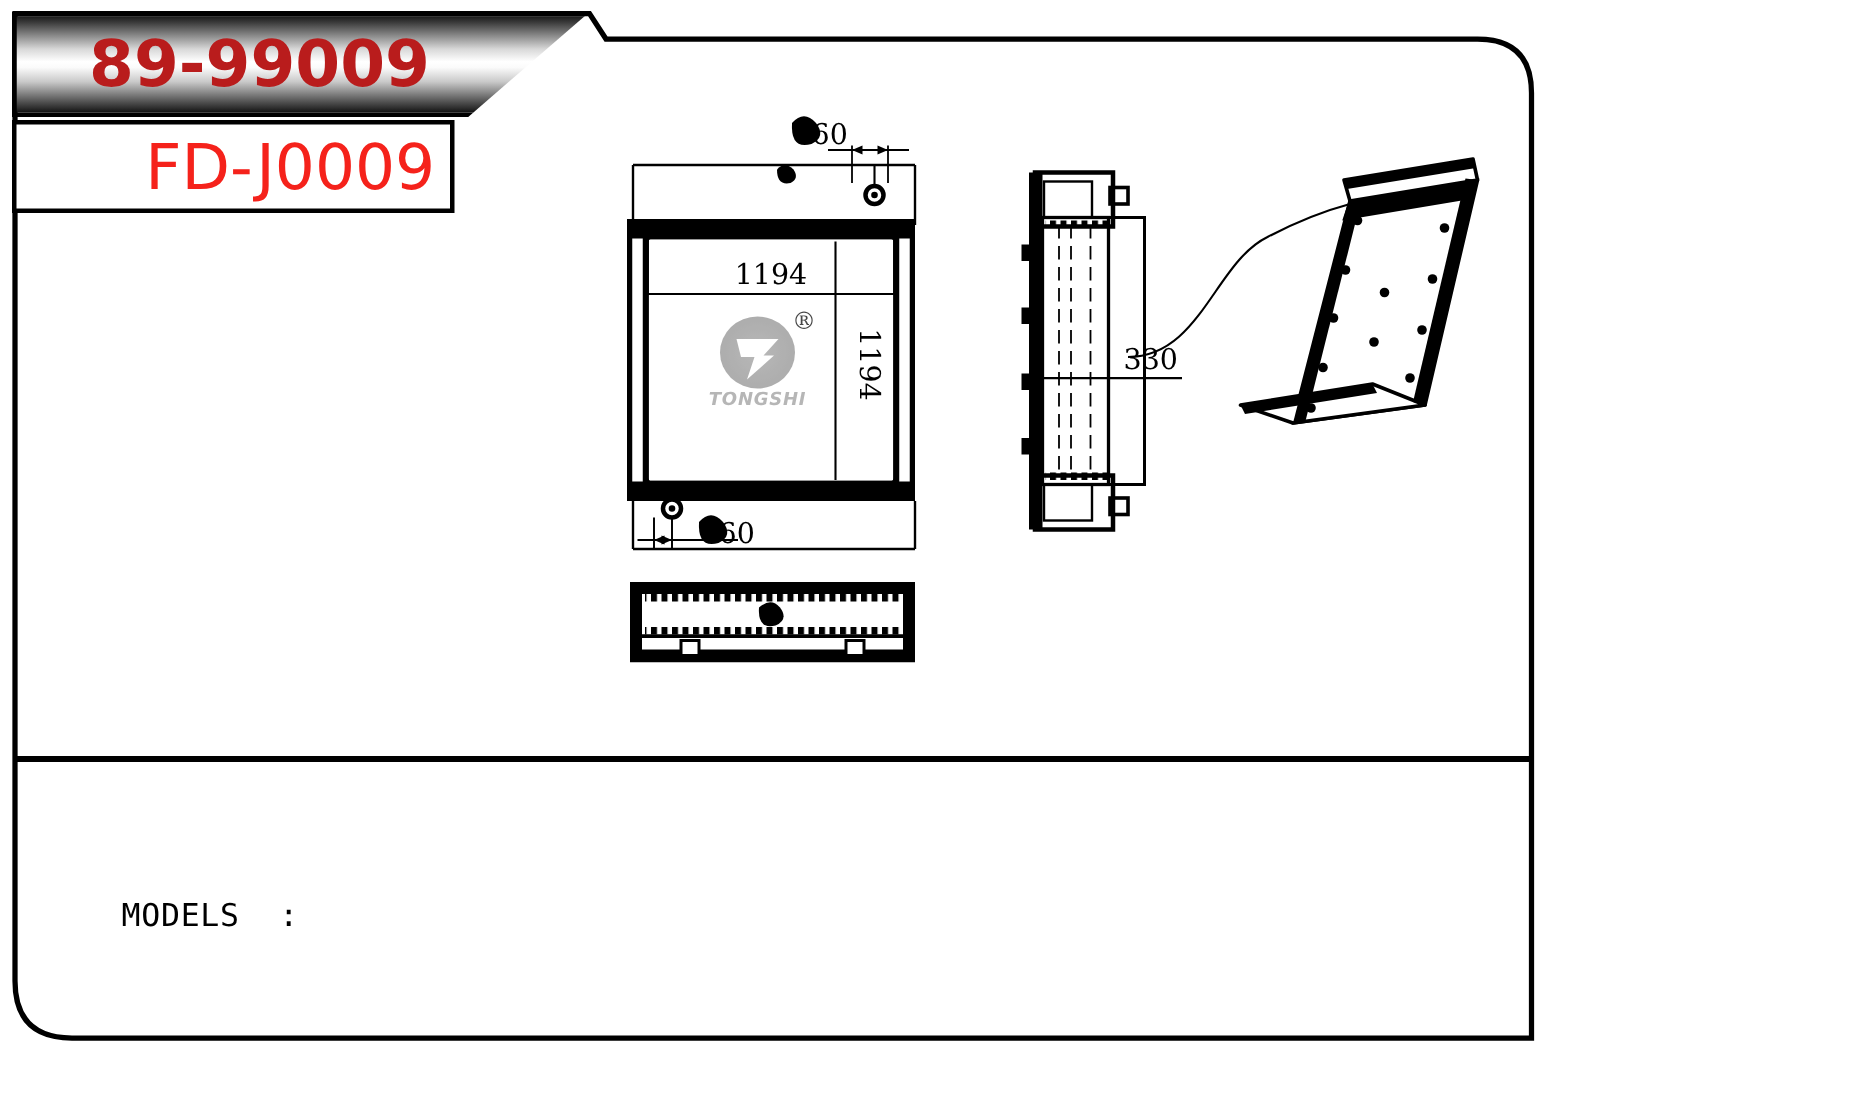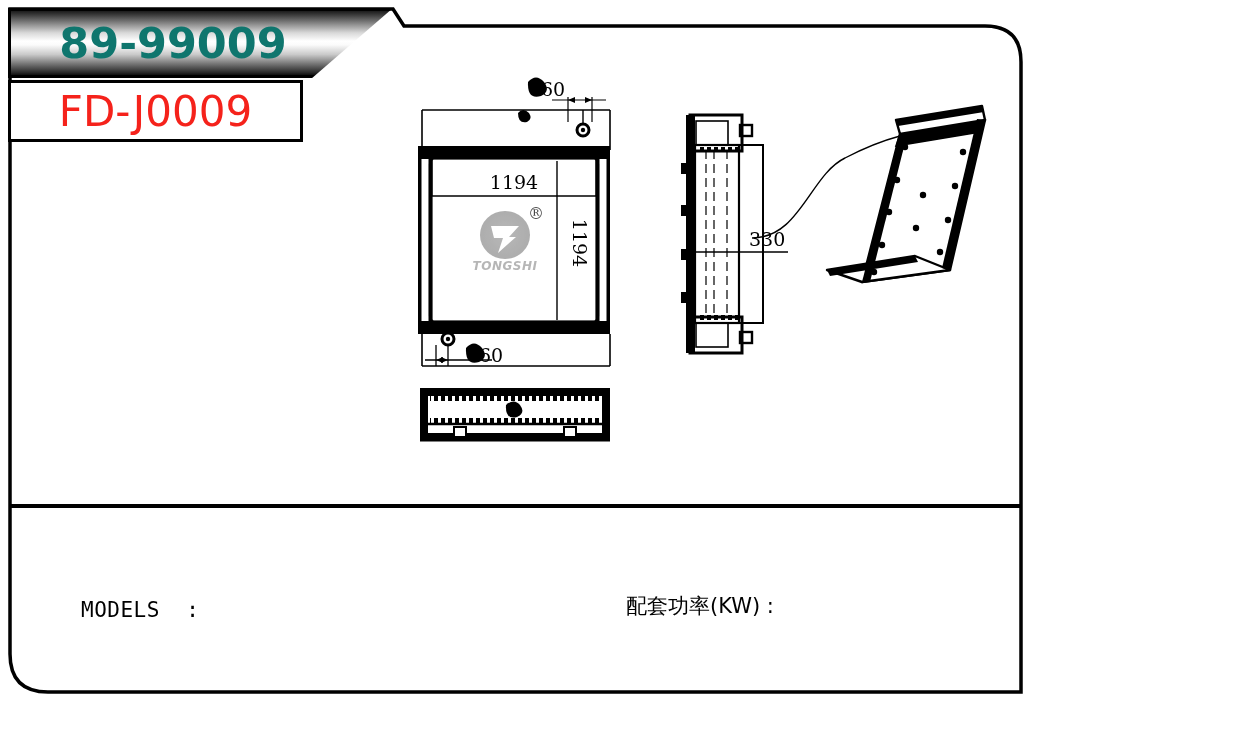--- a/index.html
+++ b/index.html
@@ -16,34 +16,34 @@
         #1b1b1b 0%, #3a3a3a 6%, #8a8a8a 20%, #d8d8d8 34%,
         #ffffff 47%, #fbfbfb 53%, #c9c9c9 68%, #6d6d6d 84%, #2a2a2a 96%, #101010 100%);
     border:3px solid #000;
     box-sizing:border-box;
     clip-path:polygon(0 0, 100% 0, 79% 100%, 0 100%);
     z-index:6;
   }
   .banner-text{
     position:absolute;left:8px;top:8px;width:330px;height:70px;
     display:flex;align-items:center;justify-content:center;
-    font-size:43px;font-weight:bold;color:#0f766e;
+    font-size:43px;font-weight:bold;color:#b91c1c;
     font-family:"DejaVu Sans",sans-serif;letter-spacing:0px;
     z-index:7;pointer-events:none;
   }
   .subbox{
     position:absolute;left:8px;top:80px;width:295px;height:62px;
     background:#fff;border:3px solid #000;box-sizing:border-box;z-index:6;
   }
   .subbox-text{
     position:absolute;left:8px;top:80px;width:295px;height:62px;
     display:flex;align-items:center;justify-content:center;
     font-size:42px;font-weight:normal;color:#f5221b;
     font-family:"DejaVu Sans",sans-serif;
-    z-index:7;pointer-events:none;
+    z-index:7;pointer-events:none;padding-left:38px;
   }
 
   
   .spec-left{
     position:absolute;left:55px;top:528px;
     font-family:"DejaVu Sans Mono","Liberation Mono",monospace;
     font-size:21px;line-height:33px;color:#000;letter-spacing:0.5px;
     white-space:pre;
   }
   .spec-right{
@@ -255,18 +255,17 @@
     </g>
 
   </svg>
 
   <div class="spec-left">
     <span class="spec-line">MODELS  :</span>
     
   </div>
 
   <div class="spec-right">
-    <span class="spec-line">配套功率(KW) :</span>
     
     
   </div>
 
 </div>
 
 </body></html>

